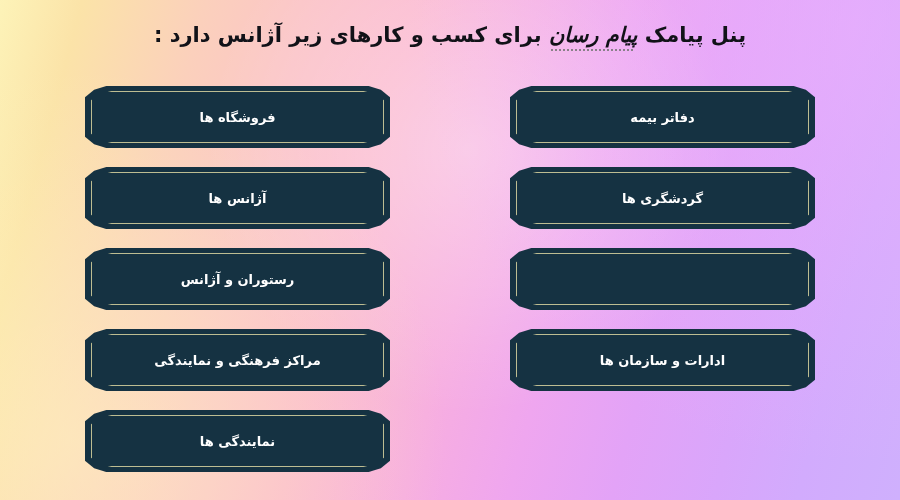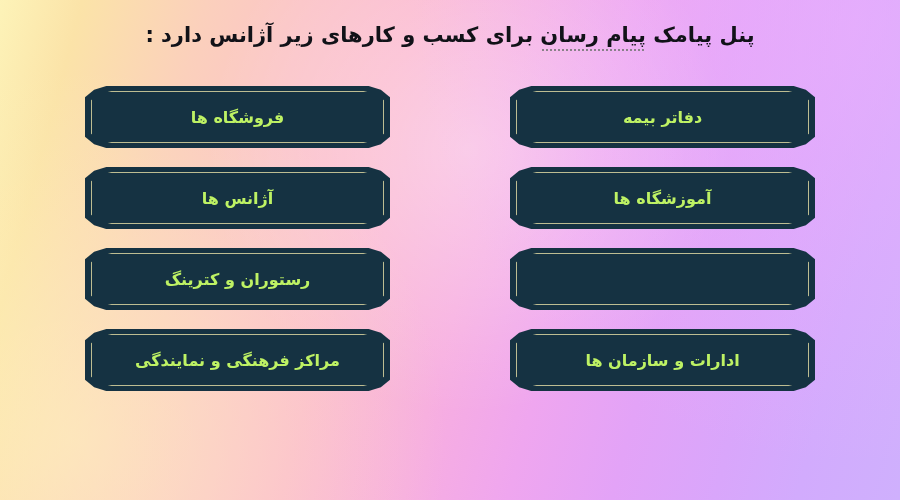--- a/index.html
+++ b/index.html
@@ -50,20 +50,21 @@
     font-size: 21px;
     font-weight: bold;
     color: #111218;
     letter-spacing: 0;
     line-height: 1.5;
     direction: rtl;
   }
   .title .underline-word {
     position: relative;
     display: inline-block;
+    font-style: italic;
   }
   .title .underline-word::after {
     content: "";
     position: absolute;
     left: 2px;
     right: 2px;
     bottom: 1px;
     height: 2px;
     background: repeating-linear-gradient(
       90deg,
@@ -86,25 +87,25 @@
   .column {
     display: flex;
     flex-direction: column;
     gap: 19px;
     width: 305px;
   }
   .pill {
     position: relative;
     height: 62px;
     background: #153242;
-    color: #bef264;
+    color: #ffffff;
     display: flex;
     align-items: center;
     justify-content: center;
-    font-size: 16px;
+    font-size: 13px;
     font-weight: bold;
     direction: rtl;
     box-shadow: 0 2px 4px rgba(40,20,60,0.18);
     clip-path: polygon(
       0% 18%,
       3% 6%, 7% 0%,
       93% 0%, 97% 6%, 100% 18%,
       100% 82%,
       97% 94%, 93% 100%,
       7% 100%, 3% 94%, 0% 82%
@@ -150,36 +151,40 @@
       <div class="pill">
         <span class="inner-border"></span>
         <span class="label">فروشگاه ها</span>
       </div>
       <div class="pill">
         <span class="inner-border"></span>
         <span class="label">آژانس ها</span>
       </div>
       <div class="pill">
         <span class="inner-border"></span>
-        <span class="label">رستوران و کترینگ</span>
+        <span class="label">رستوران و آژانس</span>
       </div>
       <div class="pill">
         <span class="inner-border"></span>
         <span class="label">مراکز فرهنگی و نمایندگی</span>
+      </div>
+      <div class="pill">
+        <span class="inner-border"></span>
+        <span class="label">نمایندگی ها</span>
       </div>
     </div>
 
     <div class="column">
       <div class="pill">
         <span class="inner-border"></span>
         <span class="label">دفاتر بیمه</span>
       </div>
       <div class="pill">
         <span class="inner-border"></span>
-        <span class="label">آموزشگاه ها</span>
+        <span class="label">گردشگری ها</span>
       </div>
       <div class="pill">
         <span class="inner-border"></span>
       </div>
       <div class="pill">
         <span class="inner-border"></span>
         <span class="label">ادارات و سازمان ها</span>
       </div>
     </div>
 

